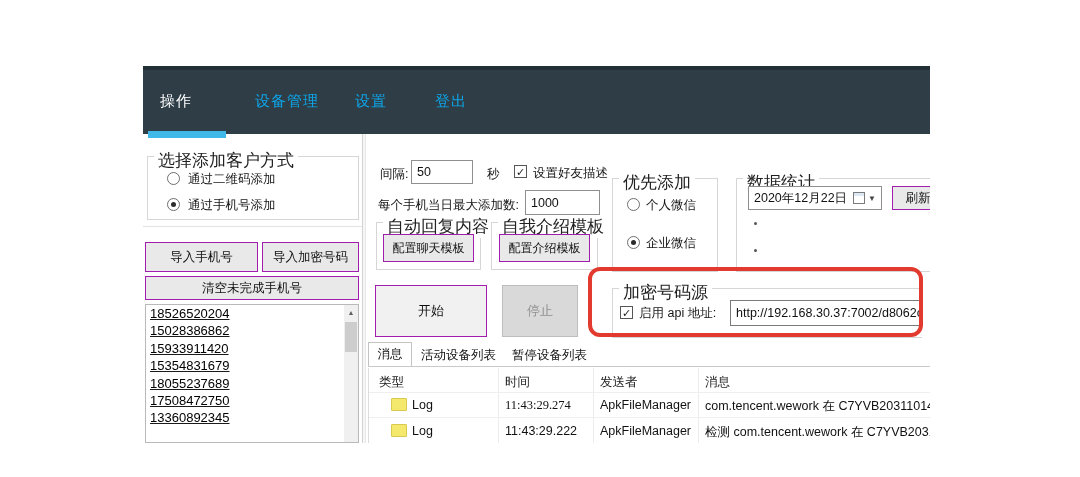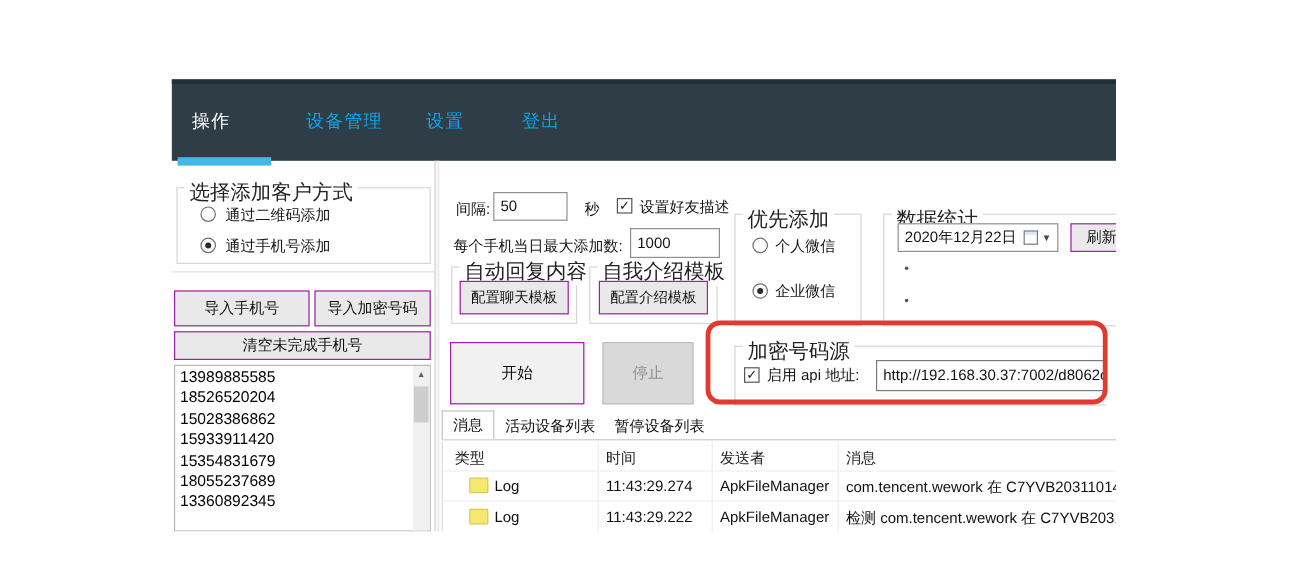--- a/index.html
+++ b/index.html
@@ -1,18 +1,18 @@
 <!DOCTYPE html>
 <html><head>
 <meta charset="utf-8">
 <style>
   * { margin:0; padding:0; box-sizing:border-box; }
   html,body { width:1080px; height:477px; background:#ffffff; overflow:hidden;
     font-family:"Liberation Sans","DejaVu Sans",sans-serif; }
-  .abs { position:absolute; }
+  .abs { position:absolute;text-decoration:underline; }
   #window { position:absolute; left:143px; top:66px; width:787px; height:377px;
     background:#fff; overflow:hidden; font-size:12px; color:#1a1a1a; }
 
   
   #header { left:0; top:0; width:787px; height:68px; background:#2e3d46;
     border-top:4px solid #232f37; }
   .htab { position:absolute; top:22px; font-size:15px; color:#0ea5e9; letter-spacing:1px; cursor:default; }
   .htab.active { color:#ffffff; }
   #underline { left:5px; top:61px; width:78px; height:7px; background:#41b9e8; }
 
@@ -93,26 +93,26 @@
   <span class="radio checked" style="left:24px; top:132px;"></span>
   <span class="lbl" style="left:45px; top:131px;">通过手机号添加</span>
 
   <div class="sep" style="left:0; top:160px; width:219px;"></div>
 
   <div class="btn" style="left:2px; top:176px; width:113px; height:30px;">导入手机号</div>
   <div class="btn" style="left:119px; top:176px; width:97px; height:30px;">导入加密号码</div>
   <div class="btn" style="left:2px; top:210px; width:214px; height:24px;">清空未完成手机号</div>
 
   <div class="abs" id="phone-list">
-    <div class="phone-item">13989885585</div>
     <div class="phone-item">18526520204</div>
     <div class="phone-item">15028386862</div>
     <div class="phone-item">15933911420</div>
     <div class="phone-item">15354831679</div>
     <div class="phone-item">18055237689</div>
+    <div class="phone-item">17508472750</div>
     <div class="phone-item">13360892345</div>
     <div id="list-scroll">
       <div id="list-up">▲</div>
       <div id="list-thumb"></div>
     </div>
   </div>
 
   <div class="abs" id="splitter"></div>
 
   <span class="lbl" style="left:237px; top:100px;">间隔:</span>
@@ -177,21 +177,21 @@
   <span class="th" style="left:457px;">发送者</span>
   <span class="th" style="left:562px;">消息</span>
   <div class="colsep" style="left:355px;"></div>
   <div class="colsep" style="left:450px;"></div>
   <div class="colsep" style="left:555px;"></div>
   <div class="rowline" style="top:326px;"></div>
   <div class="rowline" style="top:351px;"></div>
 
   <span class="logicon" style="left:248px; top:332px;"></span>
   <span class="cell" style="left:269px; top:332px;">Log</span>
-  <span class="cell" style="left:362px; top:332px;">11:43:29.274</span>
+  <span class="cell" style="left:362px; top:332px;font-family:Liberation Serif, serif;">11:43:29.274</span>
   <span class="cell" style="left:457px; top:332px;">ApkFileManager</span>
   <span class="cell" style="left:562px; top:332px; width:225px;">com.tencent.wework 在 C7YVB20311014</span>
 
   <span class="logicon" style="left:248px; top:358px;"></span>
   <span class="cell" style="left:269px; top:358px;">Log</span>
   <span class="cell" style="left:362px; top:358px;">11:43:29.222</span>
   <span class="cell" style="left:457px; top:358px;">ApkFileManager</span>
   <span class="cell" style="left:562px; top:358px; width:225px;">检测 com.tencent.wework 在 C7YVB2031</span>
 
 </div>

